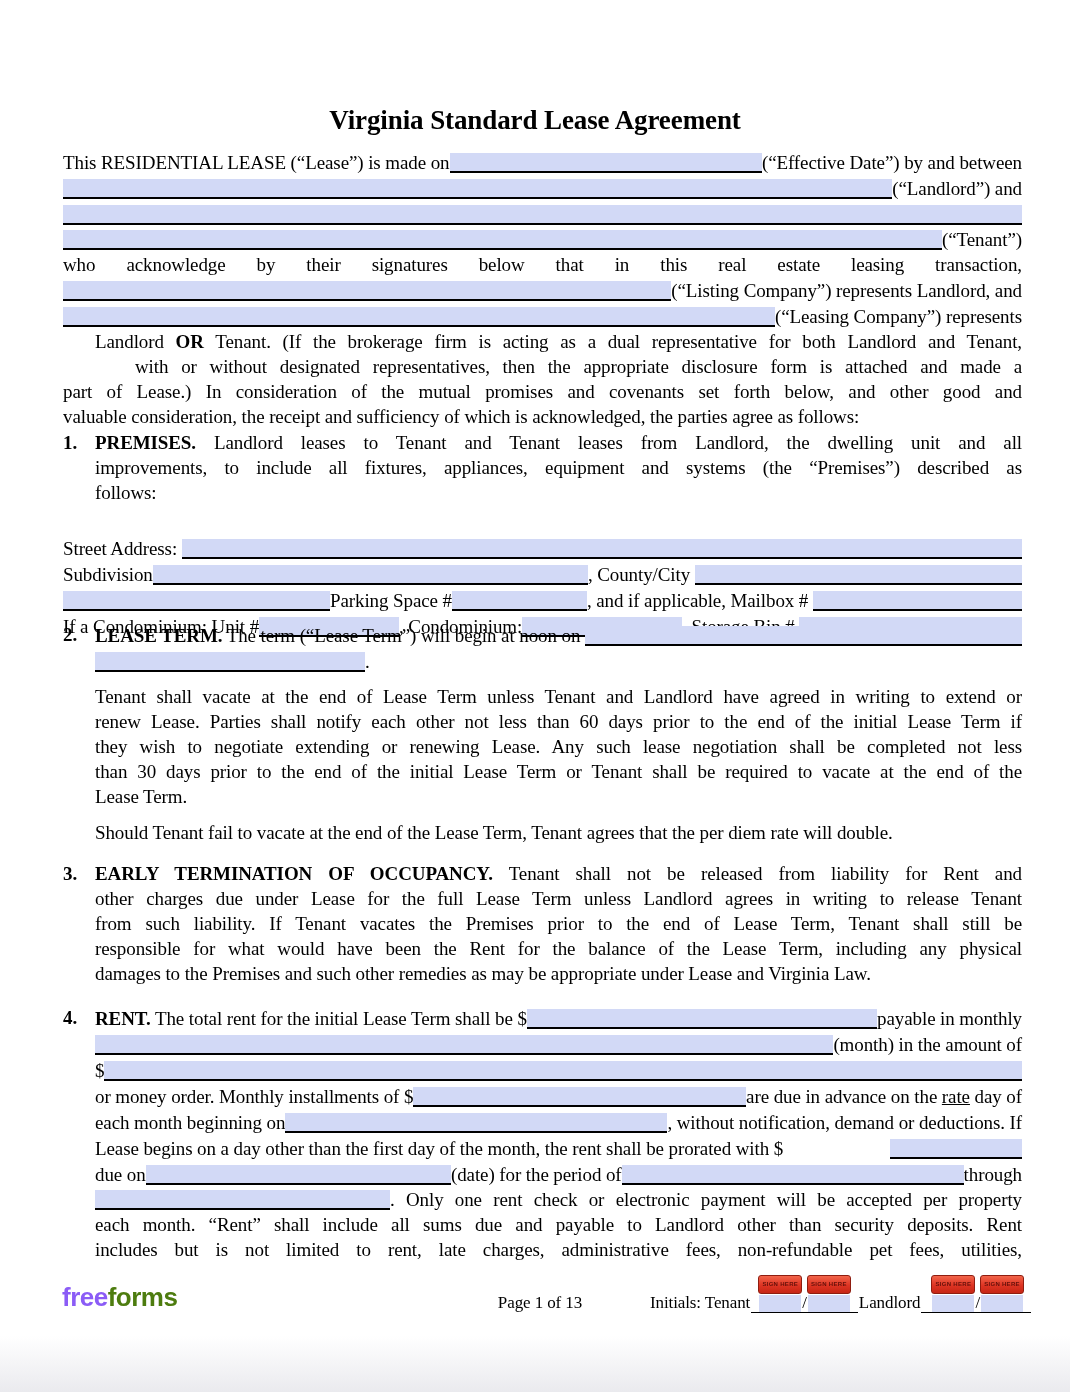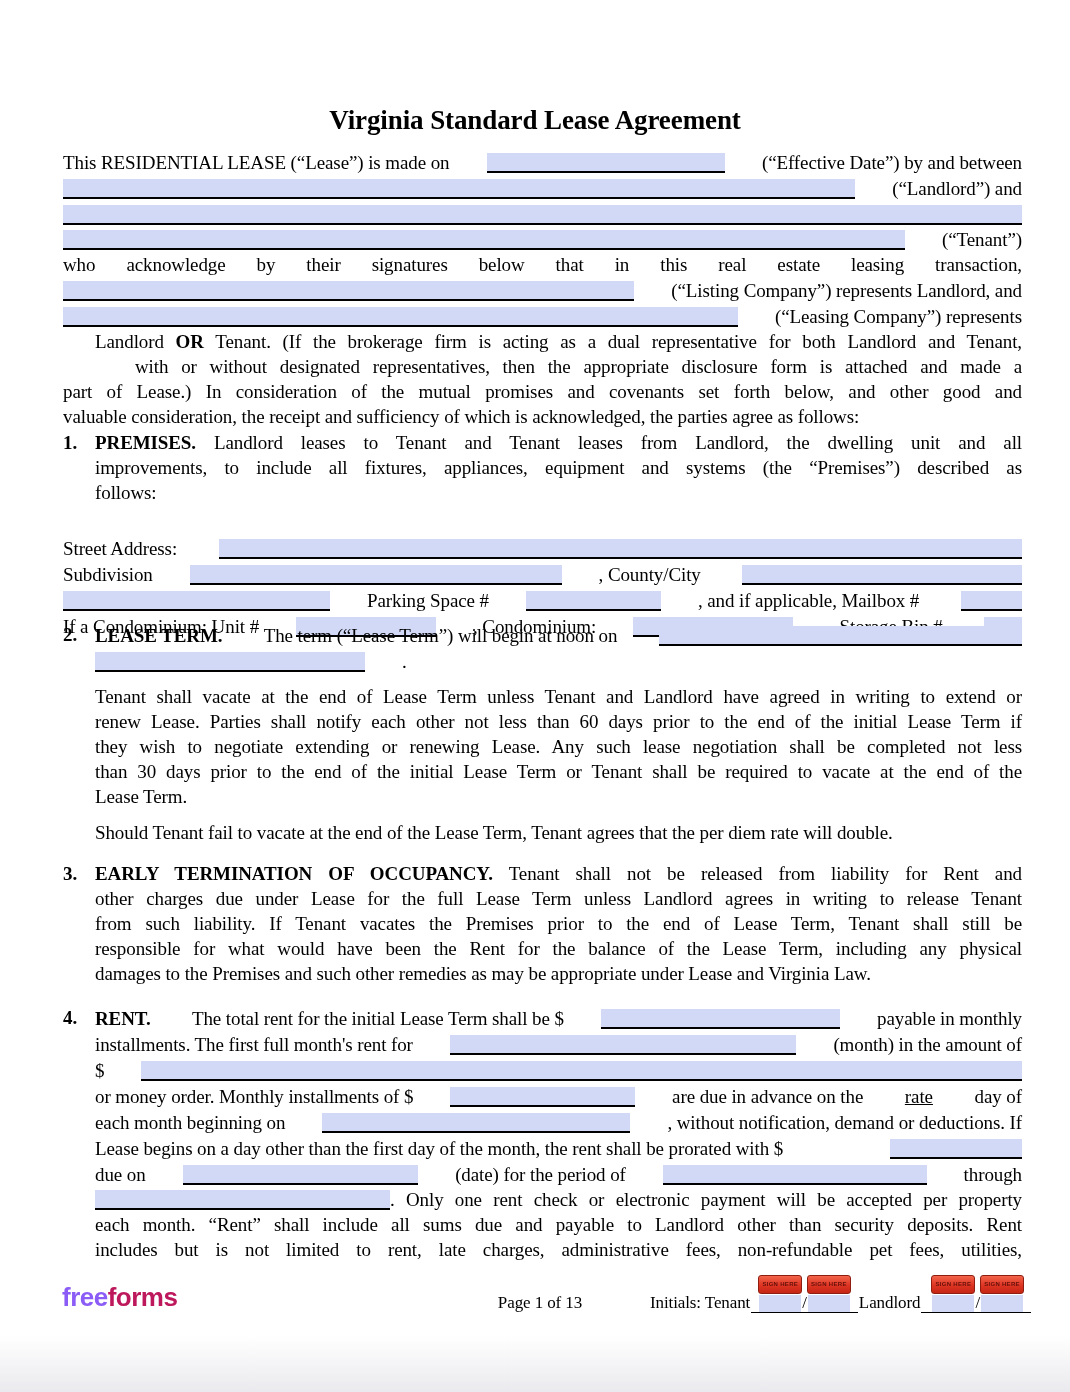--- a/index.html
+++ b/index.html
@@ -19,21 +19,21 @@
     font-size:27px; font-weight:bold; line-height:34px;margin-top:43px;
   }
   .block { position:absolute; left:63px; width:959px; }
   .sec   { position:absolute; left:63px; width:959px; padding-left:32px; }
   .sec .num { position:absolute; left:0; top:0; font-weight:bold; line-height:25px; }
   .ind72 { padding-left:72px; }
   .ind32 { padding-left:32px;font-family:Liberation Serif, serif; }
   .ln { line-height:25px; min-height:25px; }
   .jl { text-align:justify; text-align-last:justify; }
   .nl { text-align:left; }
-  .frow { display:flex; align-items:baseline; line-height:25px; min-height:25px;gap:37px; }
+  .frow { display:flex; align-items:baseline; line-height:25px; min-height:25px; }
   .frow span, .frow b, .frow u { white-space:pre; flex:0 0 auto; }
   .f {
     background:#d2d9f6; border-bottom:2px solid #000;
     height:20px; position:relative; top:4px; flex:0 0 auto;
   }
   .fx   { flex:1 1 auto; min-width:20px; }
   .g133 { flex:1.33 1 0; min-width:20px; }
   .g1   { flex:1 1 0;   min-width:20px; }
   .g112 { flex:1.12 1 0; min-width:20px; }
   .w270 { width:270px; } .w267 { width:267px; } .w135 { width:135px; }
@@ -44,21 +44,21 @@
     background:#d2d9f6; border-bottom:2px solid #000;
   }
   .w295 { width:295px; }
   
   .logo {
     position:absolute; left:62px; top:1283px;
     font-family:"Liberation Sans", sans-serif; font-weight:bold;
     font-size:26px; letter-spacing:-0.5px; line-height:28px;
   }
   .logo .free  { color:#8b5cf6; }
-  .logo .forms { color:#be185d; }
+  .logo .forms { color:#4d7c0f; }
   .page-num {
     position:absolute; left:455px; top:1292px; width:170px;
     text-align:center; font-size:17px; line-height:21px;
   }
   .initials {
     position:absolute; right:38px; top:1292px; height:21px;
     display:flex; align-items:flex-end; font-size:17px; line-height:21px;
   }
   .ini-group {
     display:flex; align-items:flex-end; border-bottom:1.5px solid #000;
@@ -185,21 +185,20 @@
 
 <div class="sec" style="top:1005px">
   <span class="num">4.</span>
   <div class="frow">
     <b>RENT.</b>
     <span> The total rent for the initial Lease Term shall be $</span>
     <div class="f fx"></div>
     <span>payable in monthly</span>
   </div>
   <div class="frow">
-    <span>installments. The first full month's rent for</span>
     <div class="f fx"></div>
     <span>(month) in the amount of</span>
   </div>
   <div class="frow">
     <span>$</span>
     <div class="f fx"></div>
   </div>
   <div class="frow">
     <span>or money order. Monthly installments of $</span>
     <div class="f fx"></div>

